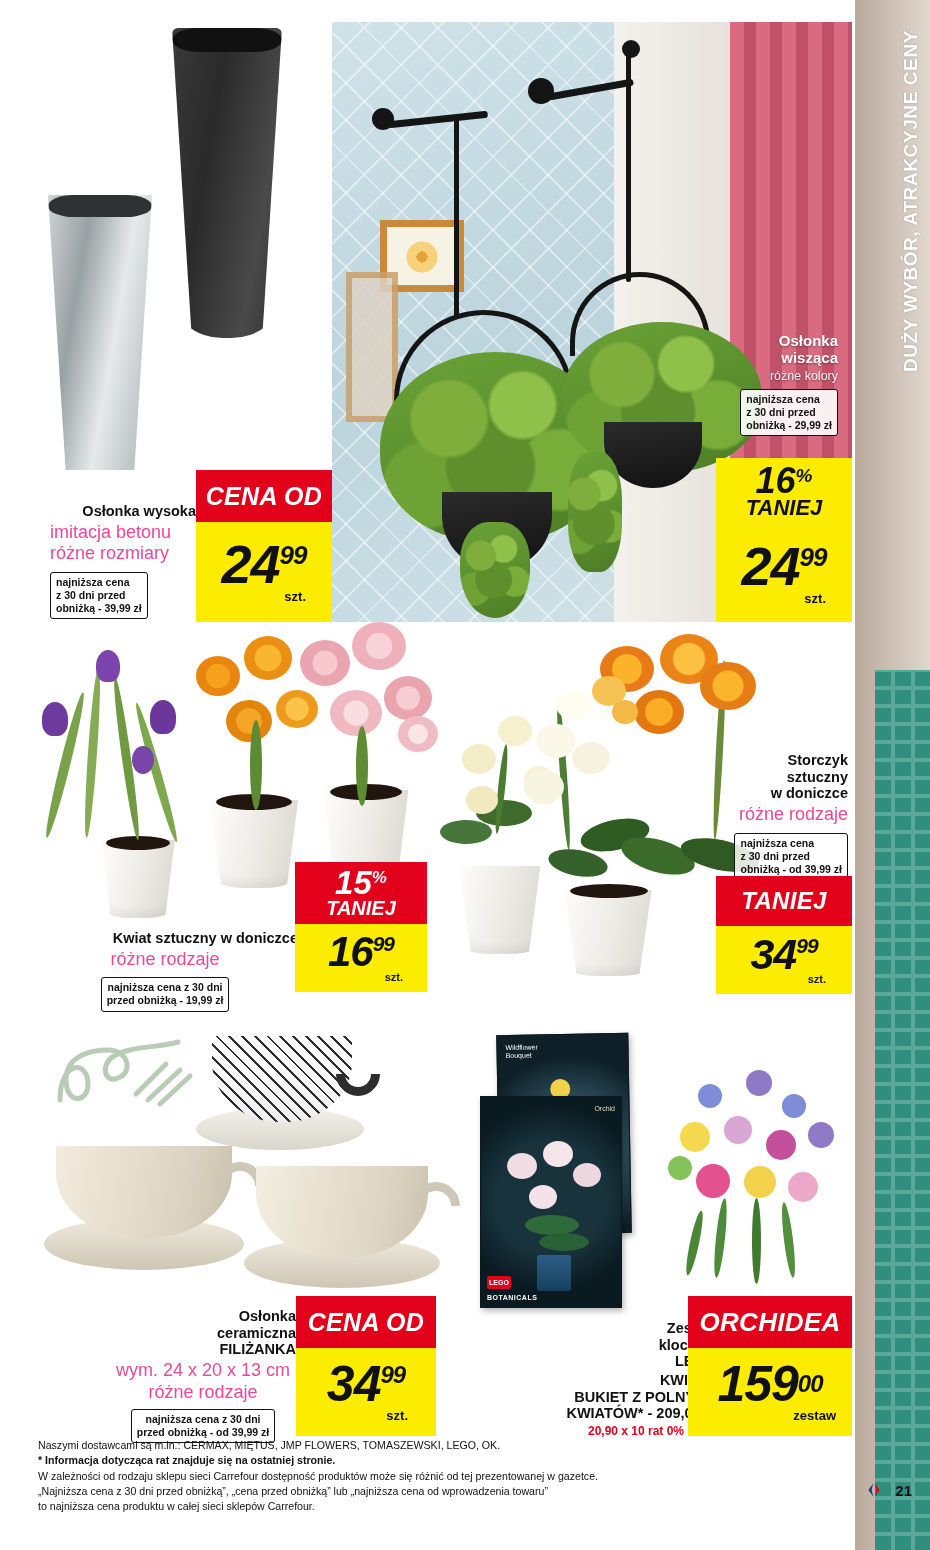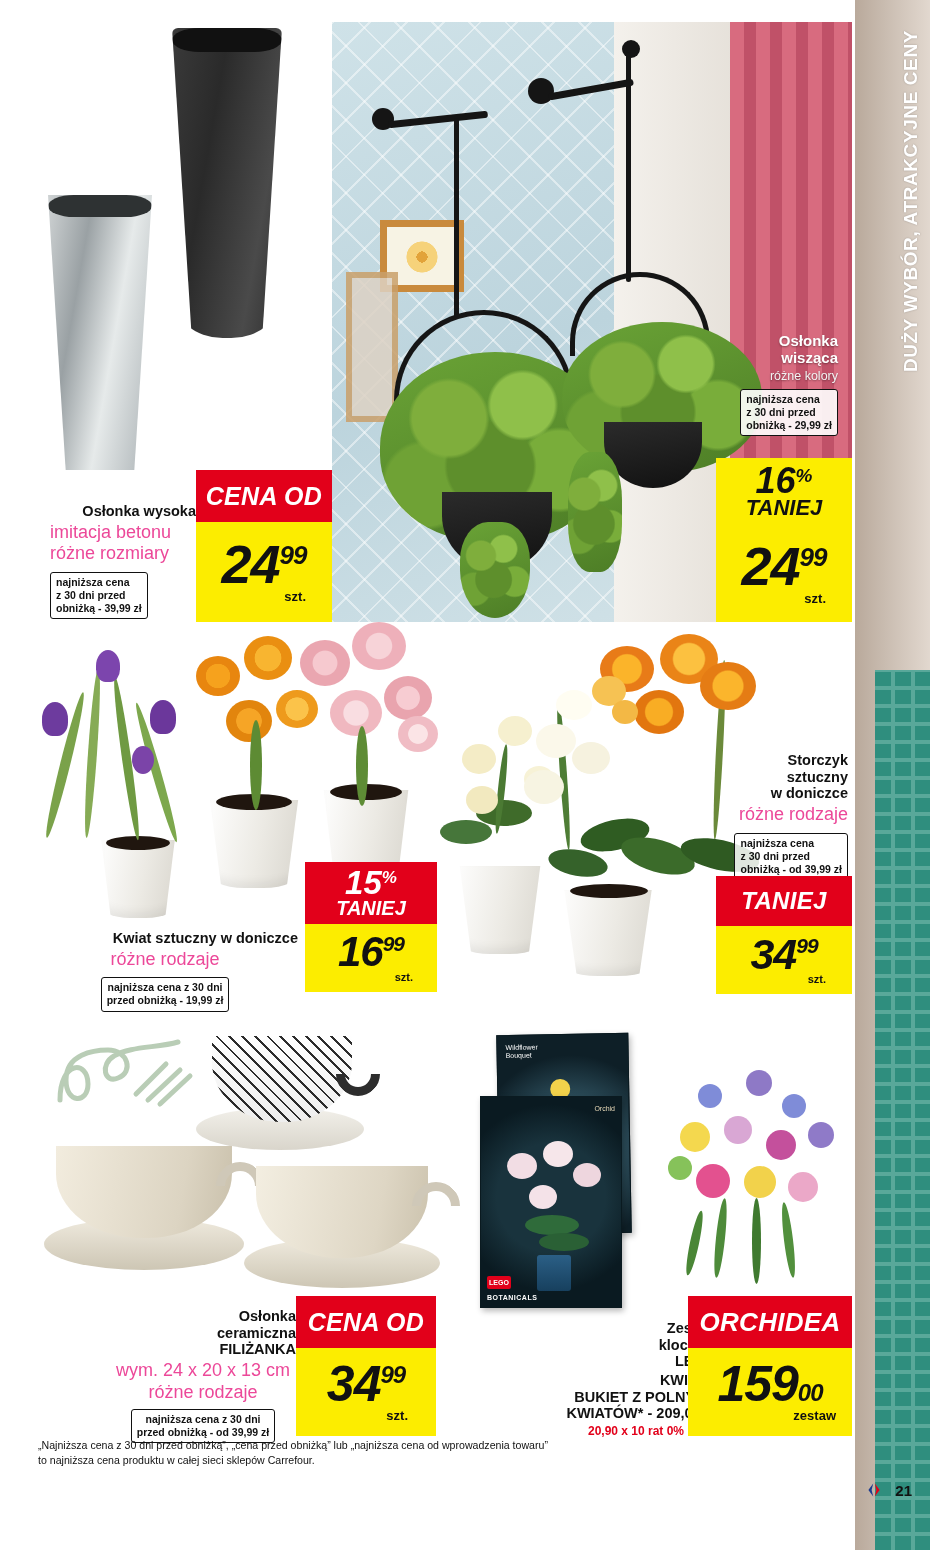--- a/index.html
+++ b/index.html
@@ -335,21 +335,21 @@
   <div class="leafblade" style="left:356px; top:726px; width:12px; height:80px; background:#5e8c35;"></div>
 </div>
 
 <div class="abs" style="left:32px; top:930px; width:266px; text-align:center;">
   <div class="prod-title">Kwiat sztuczny w doniczce</div>
   <div class="prod-sub" style="margin-top:2px;">różne rodzaje</div>
   <div class="hist-box" style="margin-top:7px; white-space:pre-line; text-align:center;">najniższa cena z 30 dni
 przed obniżką - 19,99 zł</div>
 </div>
 
-<div class="abs" style="left:295px; top:862px; width:132px; height:130px;margin-left:10px;">
+<div class="abs" style="left:295px; top:862px; width:132px; height:130px;">
   <div style="position:absolute; left:0; top:0; width:132px; height:62px; background:#e2001a; display:flex; flex-direction:column; align-items:center; justify-content:center;">
     <div style="display:flex; align-items:flex-start; color:#fff;">
       <span style="font-size:33px; font-weight:bold; font-style:italic; line-height:30px;">15</span>
       <span style="font-size:17px; font-weight:bold; font-style:italic;">%</span>
     </div>
     <div style="font-size:20px; font-weight:bold; font-style:italic; color:#fff; line-height:20px;">TANIEJ</div>
   </div>
   <div class="price-badge" style="position:absolute; left:0; top:62px; width:132px; height:68px;">
     <div style="display:flex; align-items:flex-start;">
       <span class="price-main" style="font-size:42px; line-height:38px;">16</span>
@@ -510,29 +510,32 @@
 LEGO</div>
   <div class="prod-title" style="margin-top:2px;">KWIATY</div>
   <div class="prod-title" style="white-space:pre-line;">BUKIET Z POLNYCH
 KWIATÓW* - 209,00 zł</div>
   <div style="font-size:12px; font-weight:bold; color:#e2001a; margin-top:2px;">20,90 x 10 rat 0%</div>
 </div>
 
 <div class="abs" style="left:688px; top:1296px; width:164px; height:140px;">
   <div class="red-band" style="position:absolute; left:0; top:0; width:164px; height:52px; font-size:26px;">ORCHIDEA</div>
   <div class="price-badge" style="position:absolute; left:0; top:52px; width:164px; height:88px;">
-    <div style="display:flex; align-items:flex-end;">
+    <div style="display:flex; align-items:center;">
       <span class="price-main" style="font-size:50px; line-height:44px;">159</span>
       <span class="price-main" style="font-size:24px; line-height:26px;">00</span>
     </div>
     <div class="price-unit" style="align-self:flex-end; margin-right:16px;">zestaw</div>
   </div>
 </div>
 
 <div class="footer">
+  <div>Naszymi dostawcami są m.in.: CERMAX, MIĘTUS, JMP FLOWERS, TOMASZEWSKI, LEGO, OK.</div>
+  <div style="font-weight:bold;">* Informacja dotycząca rat znajduje się na ostatniej stronie.</div>
+  <div>W zależności od rodzaju sklepu sieci Carrefour dostępność produktów może się różnić od tej prezentowanej w gazetce.</div>
   <div>„Najniższa cena z 30 dni przed obniżką”, „cena przed obniżką” lub „najniższa cena od wprowadzenia towaru”</div>
   <div>to najniższa cena produktu w całej sieci sklepów Carrefour.</div>
 </div>
 
 <svg class="carrefour-mark" viewBox="0 0 20 20">
   <path d="M9 2 L3 10 L9 18 L7 10 Z" fill="#1b3a8f"></path>
   <path d="M11 2 L17 10 L11 18 L13 10 Z" fill="#e2001a"></path>
 </svg>
 <div class="pagenum">21</div>
 

